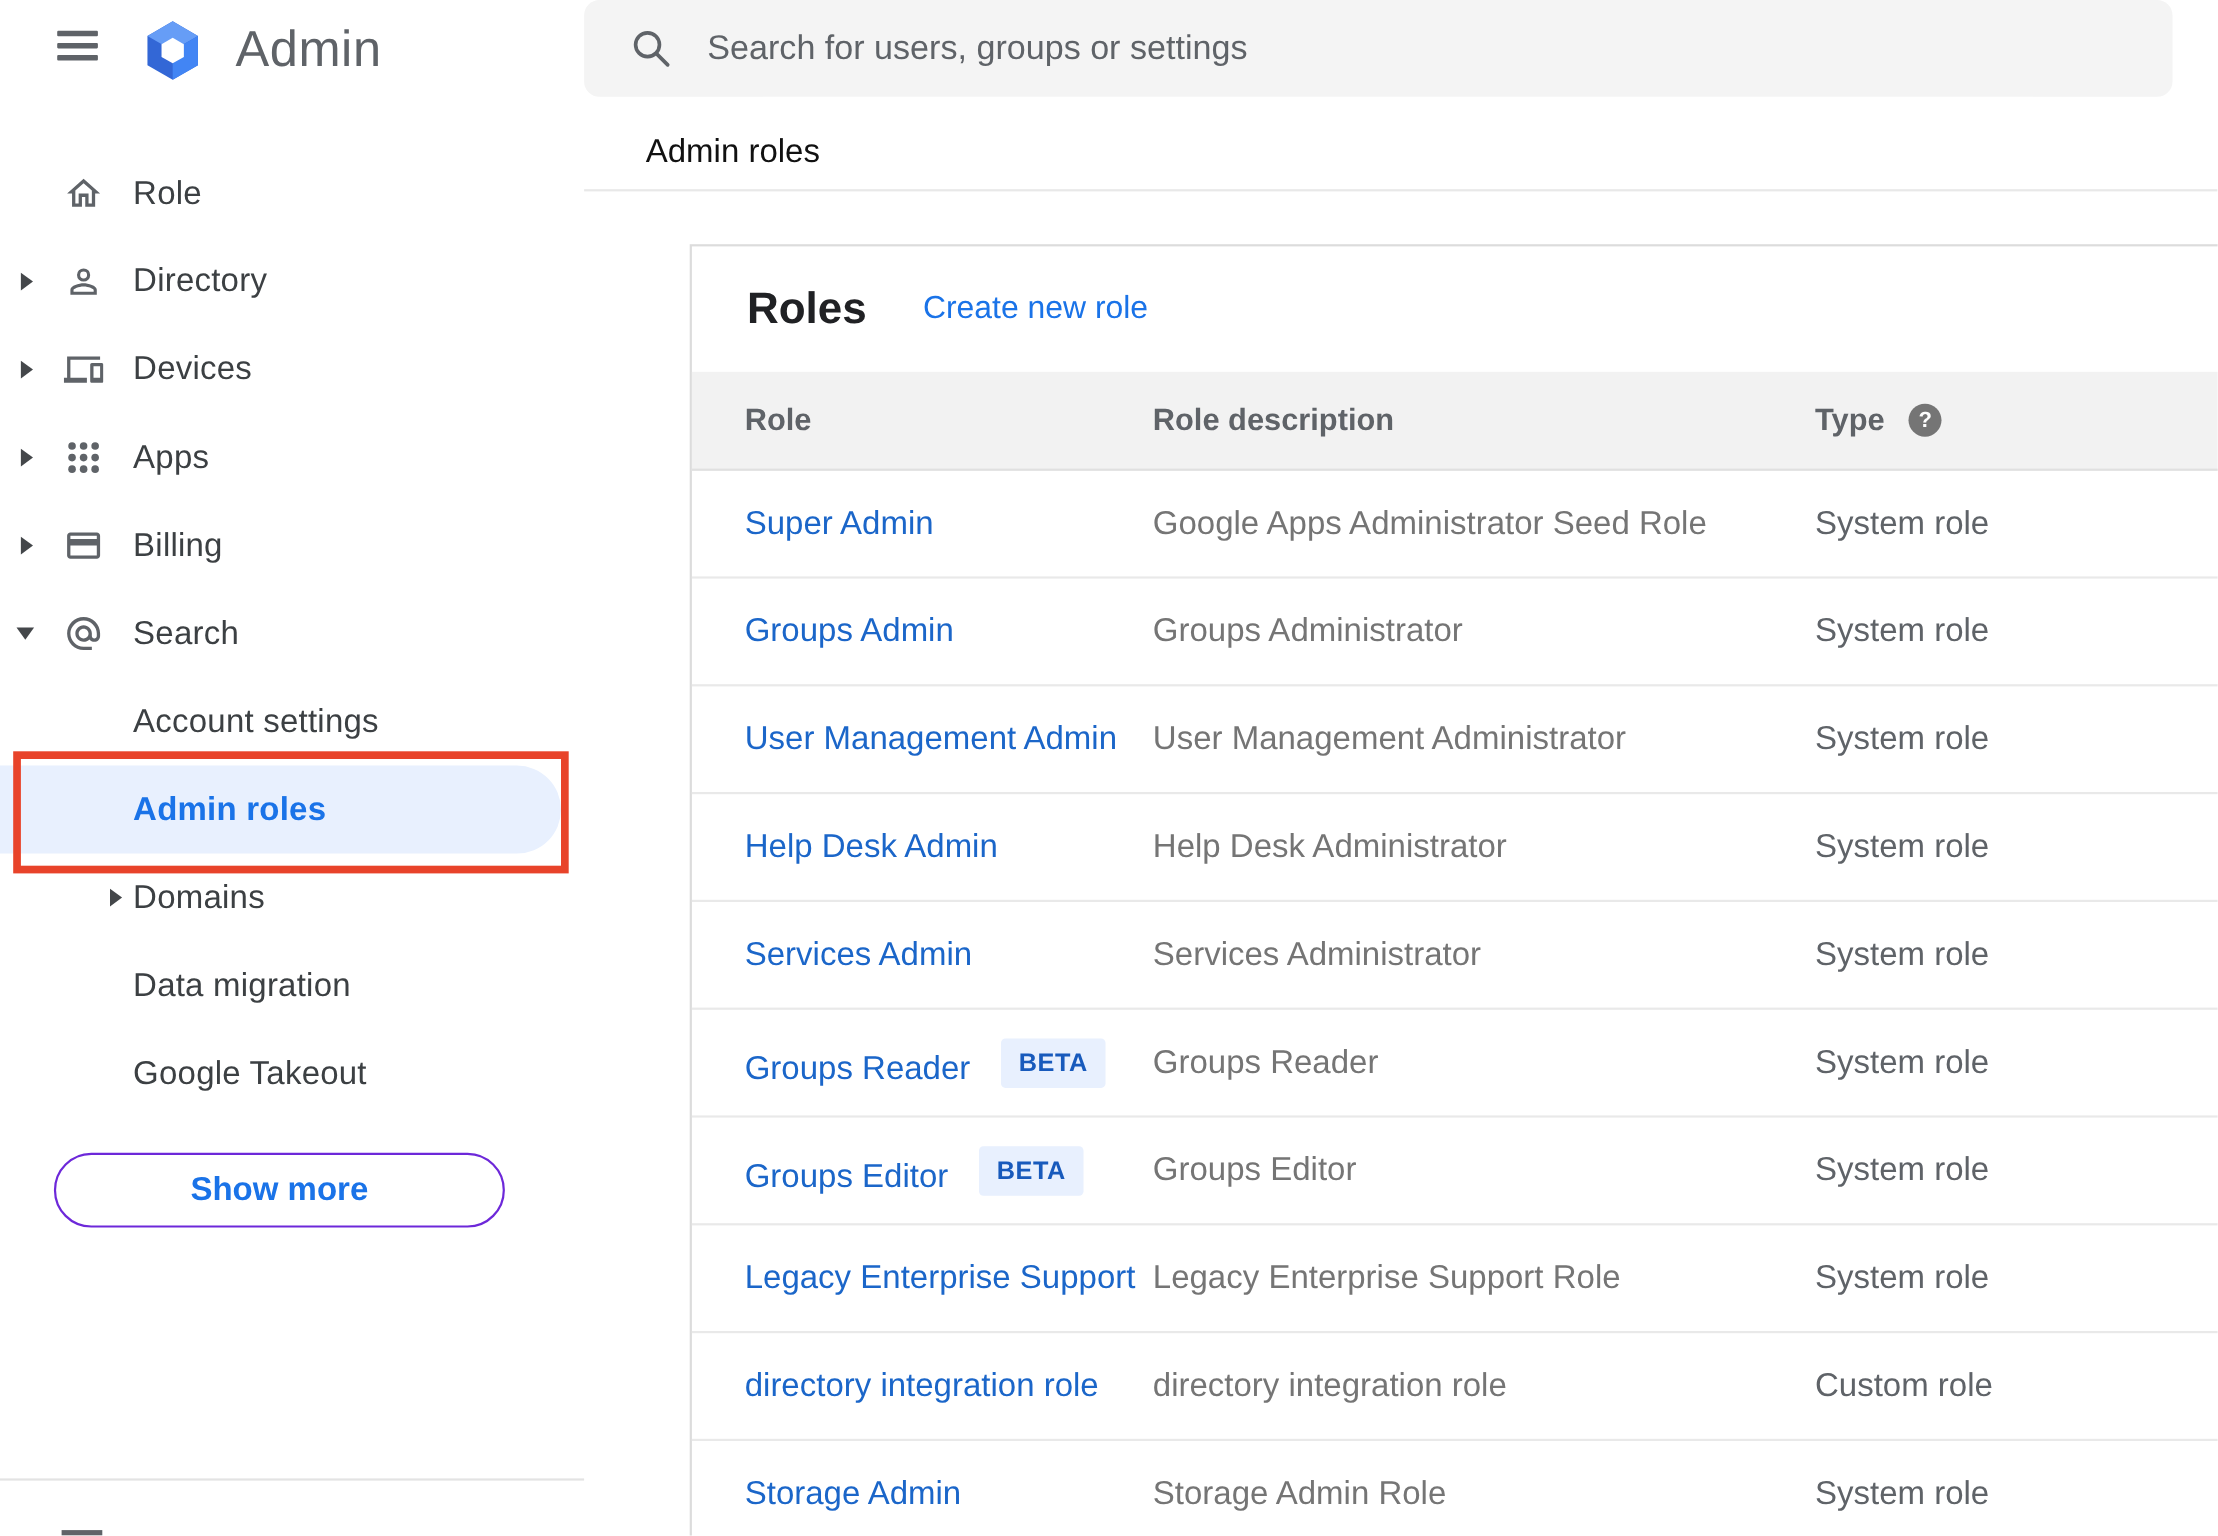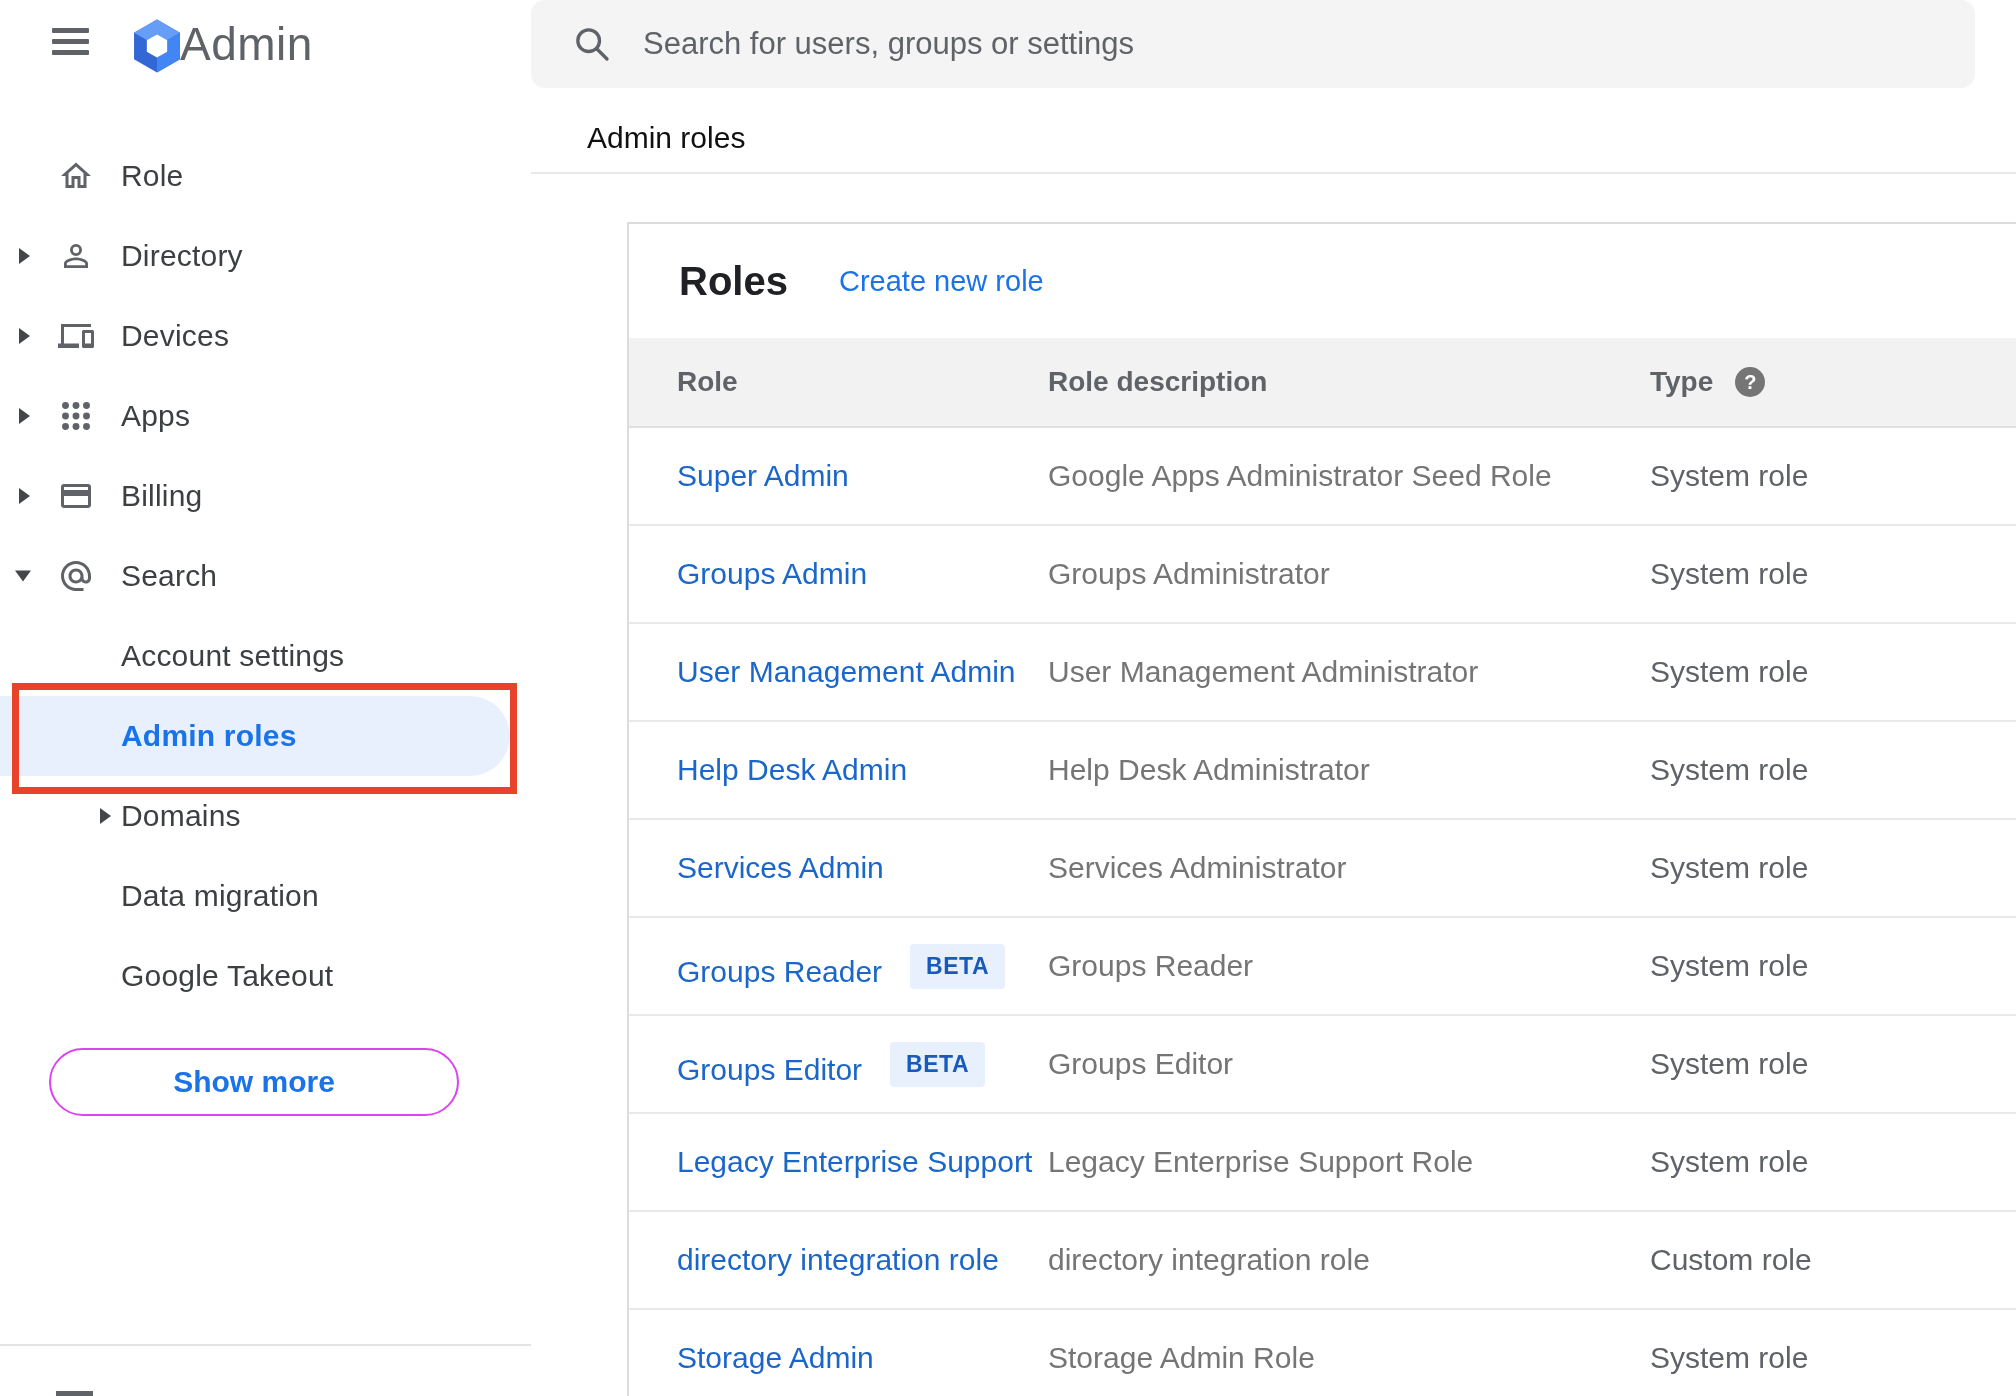--- a/index.html
+++ b/index.html
@@ -10,21 +10,21 @@
     background: #fff;
     font-family: "Liberation Sans", sans-serif;
     color: #202124;
   }
 
   
   .hamburger { position: absolute; left: 52px; top: 28px; width: 37px; height: 27px;
     display: flex; flex-direction: column; justify-content: space-between; cursor: pointer; }
   .hamburger span { display: block; height: 5px; background: #5f6368; border-radius: 1px; }
   .logo-mark { position: absolute; left: 128px; top: 17px; width: 58px; height: 58px; }
-  .logo-text { position: absolute; left: 180px; top: 18px; font-size: 46px; line-height: 52px;
+  .logo-text { position: absolute; left: 214px; top: 18px; font-size: 46px; line-height: 52px;
     color: #5f6368; letter-spacing: 0.5px; }
 
   
   .sidebar-nav { position: absolute; left: 0; top: 136px; width: 531px; }
   .nav-row { position: relative; height: 80px; cursor: pointer; }
   .nav-arrow { position: absolute; left: 19px; top: 50%; transform: translateY(-50%);
     width: 0; height: 0; border-top: 8px solid transparent; border-bottom: 8px solid transparent;
     border-left: 11px solid #44474a; }
   .nav-arrow.down { left: 15px; border-left: 8px solid transparent; border-right: 8px solid transparent;
     border-top: 11px solid #44474a; border-bottom: none; }
@@ -34,21 +34,21 @@
   .nav-icon svg { width: 100%; height: 100%; display: block; }
   .nav-label { position: absolute; left: 121px; top: 50%; transform: translateY(-50%);
     font-size: 30px; color: #3c4043; letter-spacing: 0.2px; white-space: nowrap; }
   .nav-row.active { background: var(--highlight-bg, #e8f0fe); width: 510px; border-radius: 0 40px 40px 0; }
   .nav-row.active .nav-label { color: var(--accent-blue, #1a73e8); font-weight: bold; }
 
   .annotation-box { position: absolute; left: 12px; top: 683px; width: 505px; height: 111px;
     border: 7px solid var(--annotation-red, #e8432a); z-index: 6; pointer-events: none; }
 
   .show-more-btn { position: absolute; left: 49px; top: 1048px; width: 410px; height: 68px;
-    border: 2px solid #d946ef; border-radius: 34px; background: #fff;
+    border: 2px solid #6d28d9; border-radius: 34px; background: #fff;
     display: flex; align-items: center; justify-content: center;
     font-size: 30px; color: var(--accent-blue, #1a73e8); font-weight: bold; cursor: pointer; }
 
   .sidebar-divider { position: absolute; left: 0; top: 1344px; width: 531px; height: 2px; background: #e3e3e3; }
   .partial-icon { position: absolute; left: 56px; top: 1391px; width: 37px; height: 5px; background: #5f6368; }
 
   
   .search-bar { position: absolute; left: 531px; top: 0; width: 1444px; height: 88px;
     background: var(--search-bg, #f4f4f4); border-radius: 14px; }
   .search-icon { position: absolute; left: 41px; top: 24px; width: 40px; height: 40px; color: #5f6368; }

